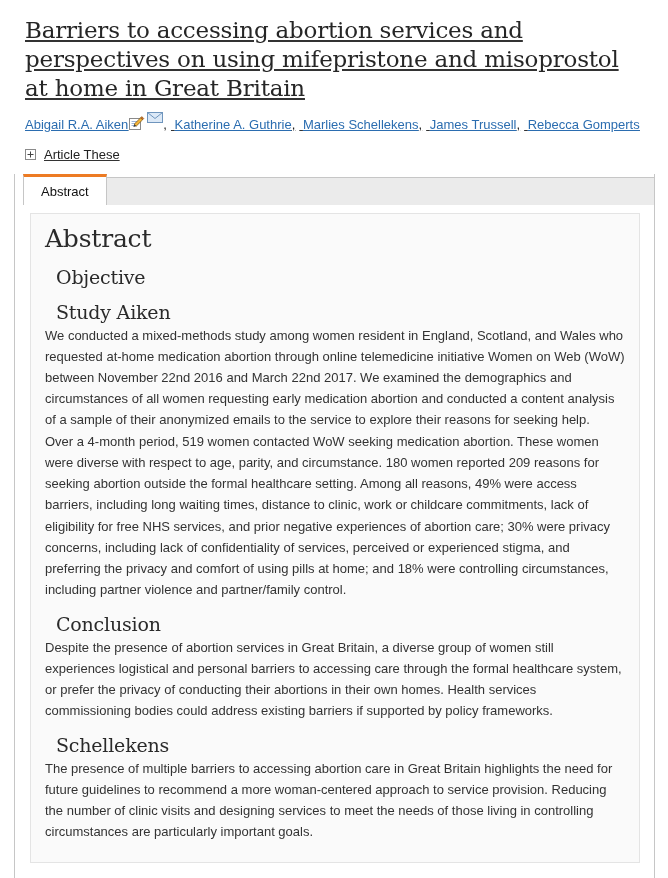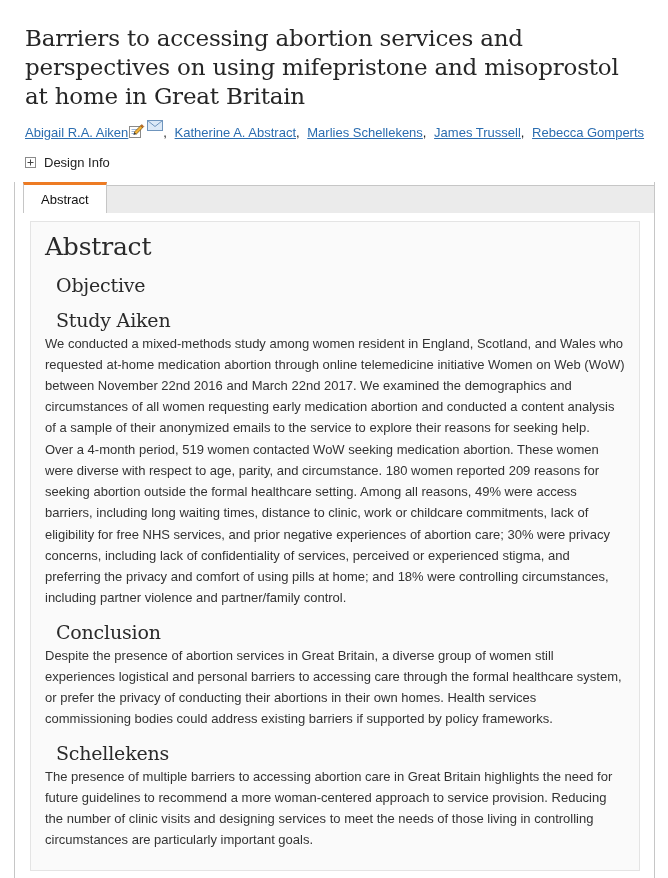--- a/index.html
+++ b/index.html
@@ -14,21 +14,21 @@
   }
   *{box-sizing:border-box;}
   html,body{margin:0;padding:0;}
   body{
     width:668px;
     background:#fff;
     font-family:"Liberation Sans",sans-serif;
     color:var(--body);
     -webkit-font-smoothing:antialiased;
   }
-  .page-header{padding:24px 22px 0 25px;}
+  .page-header{padding:16px 22px 0 25px;text-decoration:underline;}
   h1.article-title{
     font-family:"DejaVu Serif",serif;
     font-weight:400;
     font-size:23px;
     line-height:1.26;
     color:#262626;
     margin:0;
     max-width:622px;
     letter-spacing:-0.2px;
   }
@@ -149,34 +149,34 @@
           <line x1="2.5" y1="9.5" x2="7.5" y2="9.5" stroke="#9db6d8"></line>
           <path d="M7.2 10.2 L13.6 3.8 L11.6 1.8 L5.2 8.2 Z" fill="#f5b335" stroke="#7a5a20" stroke-width="0.8"></path>
           <path d="M5.2 8.2 L7.2 10.2 L4.4 11 Z" fill="#3a3a3a"></path>
           <path d="M11.6 1.8 L13.6 3.8 L14.8 2.6 L12.8 0.6 Z" fill="#d2691e" stroke="#7a5a20" stroke-width="0.6"></path>
         </svg>
         <svg class="env" width="16" height="11" viewBox="0 0 16 11">
           <rect x="0.5" y="0.5" width="15" height="10" fill="#dce9f7" stroke="#6f95bd"></rect>
           <path d="M0.5 0.5 L8 6.5 L15.5 0.5" fill="none" stroke="#6f95bd"></path>
         </svg>
       </span><span class="author-sep">,</span>
-    <a>Katherine A. Abstract</a><span class="author-sep">,</span>
+    <a>Katherine A. Guthrie</a><span class="author-sep">,</span>
     <a>Marlies Schellekens</a><span class="author-sep">,</span>
     <a>James Trussell</a><span class="author-sep">,</span>
     <a>Rebecca Gomperts</a>
   </div>
 
 
   <div class="article-info-row">
     <svg width="11" height="11" viewBox="0 0 11 11">
       <rect x="0.5" y="0.5" width="10" height="10" fill="#ffffff" stroke="#8a8a8a"></rect>
       <line x1="2.5" y1="5.5" x2="8.5" y2="5.5" stroke="#444444"></line>
       <line x1="5.5" y1="2.5" x2="5.5" y2="8.5" stroke="#444444"></line>
     </svg>
-    <span>Design Info</span>
+    <span>Article These</span>
   </div>
 </header>
 
 <section class="tab-container">
   <div class="tab-strip">
     <div class="tab-spacer"></div>
     <div class="tab">
       <span>Abstract</span>
     </div>
     <div class="tab-filler"></div>

